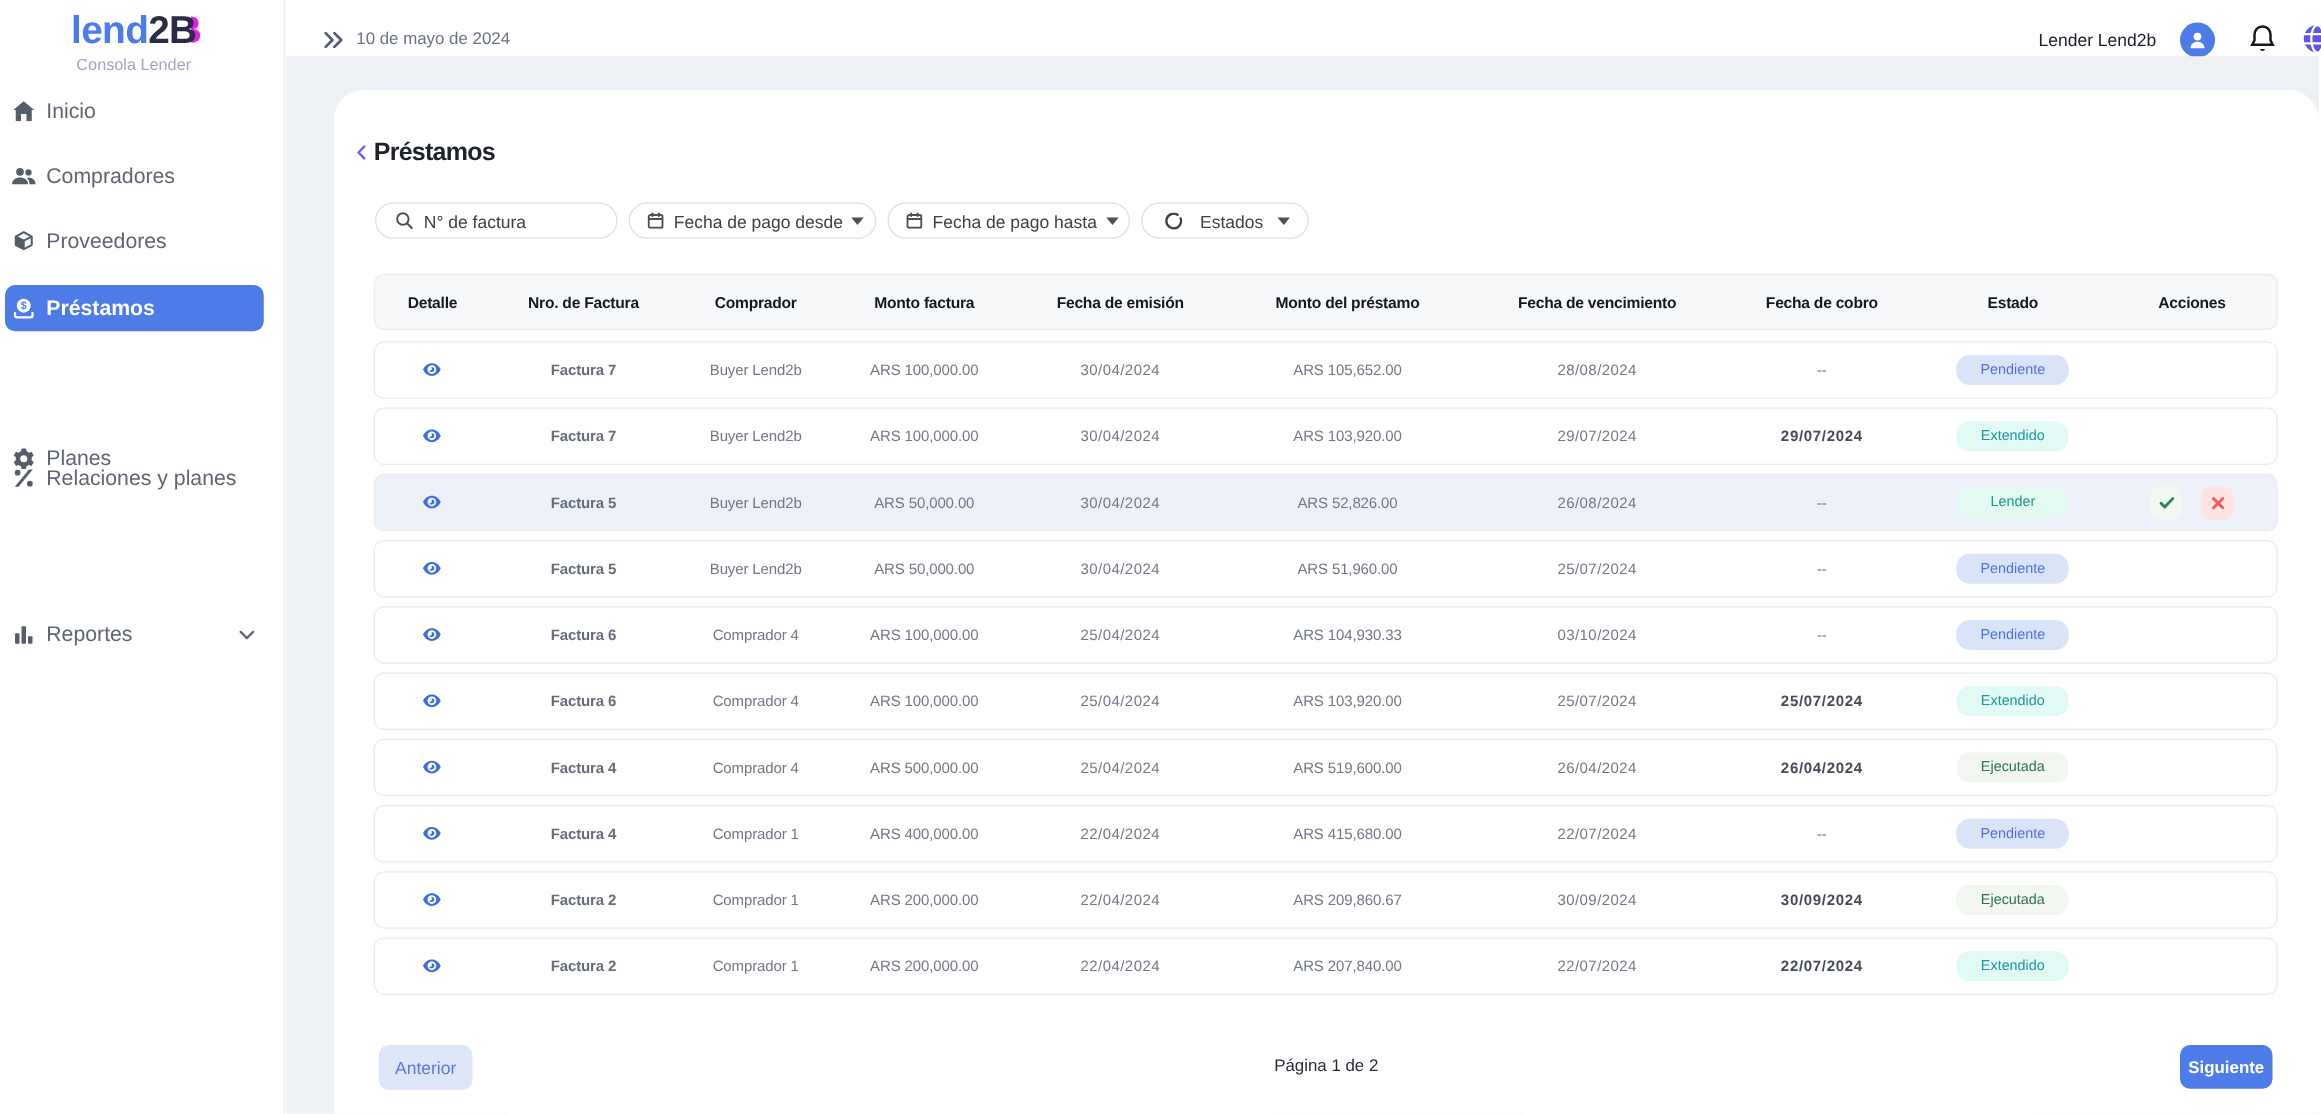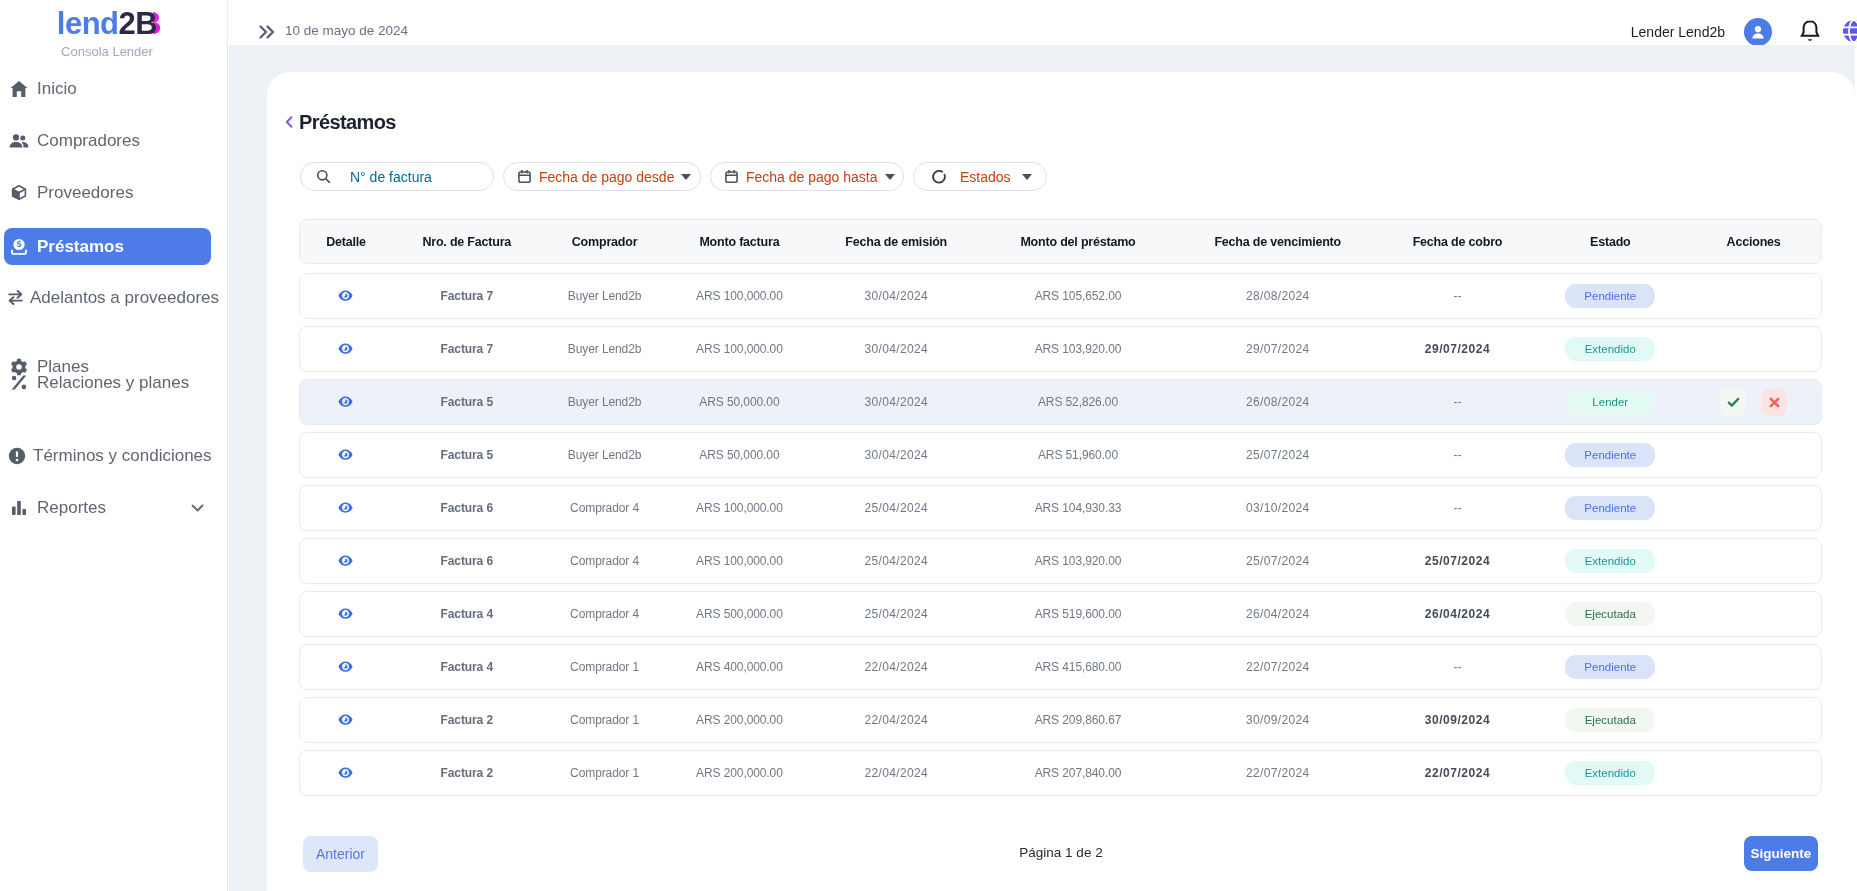--- a/index.html
+++ b/index.html
@@ -36,22 +36,22 @@
 .card { position:absolute; left:38px; top:27px; width:1588px; height:819px; background:#fff; border-radius:24px 24px 0 0; }
 
 .title { position:absolute; left:18px; top:37px; height:26px; display:flex; align-items:center; }
 .title .back { display:flex; }
 .title .tt { font-size:20px; font-weight:700; color:#1E222C; letter-spacing:-0.6px; margin-left:6px; }
 
 
 .filters { position:absolute; left:33px; top:90px; display:flex; gap:9px; }
 .pill { height:29px; border:1px solid #DDE1E7; border-radius:15px; display:flex; align-items:center; background:#fff; white-space:nowrap; overflow:hidden; }
 .pill .pi { margin-left:14px; display:flex; flex:none; }
-.pill .pt { margin-left:8px; font-size:14px; color:#c2410c; }
-.pill .ph { margin-left:19px; font-size:14px; color:#0369a1;text-align:center; }
+.pill .pt { margin-left:8px; font-size:14px; color:#404040; }
+.pill .ph { margin-left:8px; font-size:14px; color:#404040;text-align:center; }
 .pill .caret { width:0; height:0; border-left:5px solid transparent; border-right:5px solid transparent; border-top:6px solid #4A4F58; margin-left:7px; flex:none; }
 
 
 .table { position:absolute; left:32px; top:147px; width:1523px; }
 .thead { display:flex; align-items:center; height:45px; background:#F7F8FA; border:1px solid #E9EBEF; border-radius:8px; }
 .row { display:flex; align-items:center; height:46px; background:#fff; border:1px solid #E9EBEF; border-radius:8px; margin-top:7px; }
 .thead + .row { margin-top:9px; }
 .row.hl { background:#EDF1FA; }
 .c { display:flex; align-items:center; justify-content:center; font-size:12px; color:#717885; text-align:center; letter-spacing:-0.1px; }
 .c.h { font-size:12.5px; font-weight:700; color:#14181F; letter-spacing:-0.2px; }
@@ -402,59 +402,38 @@
   <div class="nav-item active" style="top:228px">
     <span class="ic">
         <svg width="20" height="18" viewBox="0 0 20 18">
           <circle cx="10" cy="6.5" r="5.6" fill="#fff"></circle>
           <text x="10" y="9.4" text-anchor="middle" font-size="8.5" font-weight="bold" fill="#4D7BE8" font-family="Liberation Sans">$</text>
           <path d="M3 12.4 L3 14.2 Q3 15.9 4.7 15.9 L15.3 15.9 Q17 15.9 17 14.2 L17 12.4" fill="none" stroke="#fff" stroke-width="1.9" stroke-linecap="round"></path>
         </svg>
       </span>
     <span class="tx">Préstamos</span>
   </div>
-  <div class="nav-item" style="top:279px">
-    <span class="ic">
-        <svg width="15" height="15" viewBox="0 0 15 15">
-          <g fill="none" stroke="#555C6A" stroke-width="1.9" stroke-linecap="round" stroke-linejoin="round">
-            <path d="M1.2 4.4 L12.6 4.4 M9.6 1 L13.4 4.4 L9.6 7.8"></path>
-            <path d="M13.8 10.6 L2.4 10.6 M5.4 7.2 L1.6 10.6 L5.4 14"></path>
-          </g>
-        </svg>
-      </span>
-    <span class="tx">Adelantos a proveedores</span>
-  </div>
   <div class="nav-item" style="top:348px">
     <span class="ic">
         <svg width="18" height="18" viewBox="0 0 18 18">
           <path d="M7.2 0.8 L10.8 0.8 L11.2 3 C11.9 3.3 12.5 3.6 13.1 4.1 L15.2 3.3 L17 6.4 L15.3 7.8 C15.4 8.2 15.4 8.6 15.4 9 C15.4 9.4 15.4 9.8 15.3 10.2 L17 11.6 L15.2 14.7 L13.1 13.9 C12.5 14.4 11.9 14.7 11.2 15 L10.8 17.2 L7.2 17.2 L6.8 15 C6.1 14.7 5.5 14.4 4.9 13.9 L2.8 14.7 L1 11.6 L2.7 10.2 C2.6 9.8 2.6 9.4 2.6 9 C2.6 8.6 2.6 8.2 2.7 7.8 L1 6.4 L2.8 3.3 L4.9 4.1 C5.5 3.6 6.1 3.3 6.8 3 Z M9 6.2 A2.8 2.8 0 1 0 9 11.8 A2.8 2.8 0 1 0 9 6.2 Z" fill="#555C6A" fill-rule="evenodd"></path>
         </svg>
       </span>
     <span class="tx">Planes</span>
   </div>
   <div class="nav-item" style="top:364px">
     <span class="ic">
         <svg width="16" height="15" viewBox="0 0 16 15">
           <path d="M12.2 0.6 L15.2 0.6 L3.8 14.4 L0.8 14.4 Z" fill="#555C6A"></path>
           <circle cx="3.1" cy="3.1" r="2.3" fill="#555C6A"></circle>
           <circle cx="12.9" cy="11.9" r="2.3" fill="#555C6A"></circle>
         </svg>
       </span>
     <span class="tx">Relaciones y planes</span>
   </div>
-  <div class="nav-item" style="top:437px">
-    <span class="ic">
-        <svg width="18" height="18" viewBox="0 0 18 18">
-          <circle cx="9" cy="9" r="8.2" fill="#555C6A"></circle>
-          <rect x="7.9" y="4.2" width="2.2" height="6" rx="1.1" fill="#fff"></rect>
-          <circle cx="9" cy="13" r="1.3" fill="#fff"></circle>
-        </svg>
-      </span>
-    <span class="tx">Términos y condiciones</span>
-  </div>
   <div class="nav-item" style="top:489px">
     <span class="ic">
         <svg width="16" height="16" viewBox="0 0 16 16">
           <rect x="1" y="6.5" width="3.6" height="8.5" rx="0.8" fill="#555C6A"></rect>
           <rect x="6.2" y="1" width="3.6" height="14" rx="0.8" fill="#555C6A"></rect>
           <rect x="11.4" y="9" width="3.6" height="6" rx="0.8" fill="#555C6A"></rect>
         </svg>
       </span>
     <span class="tx">Reportes</span>
     <span class="chev">

